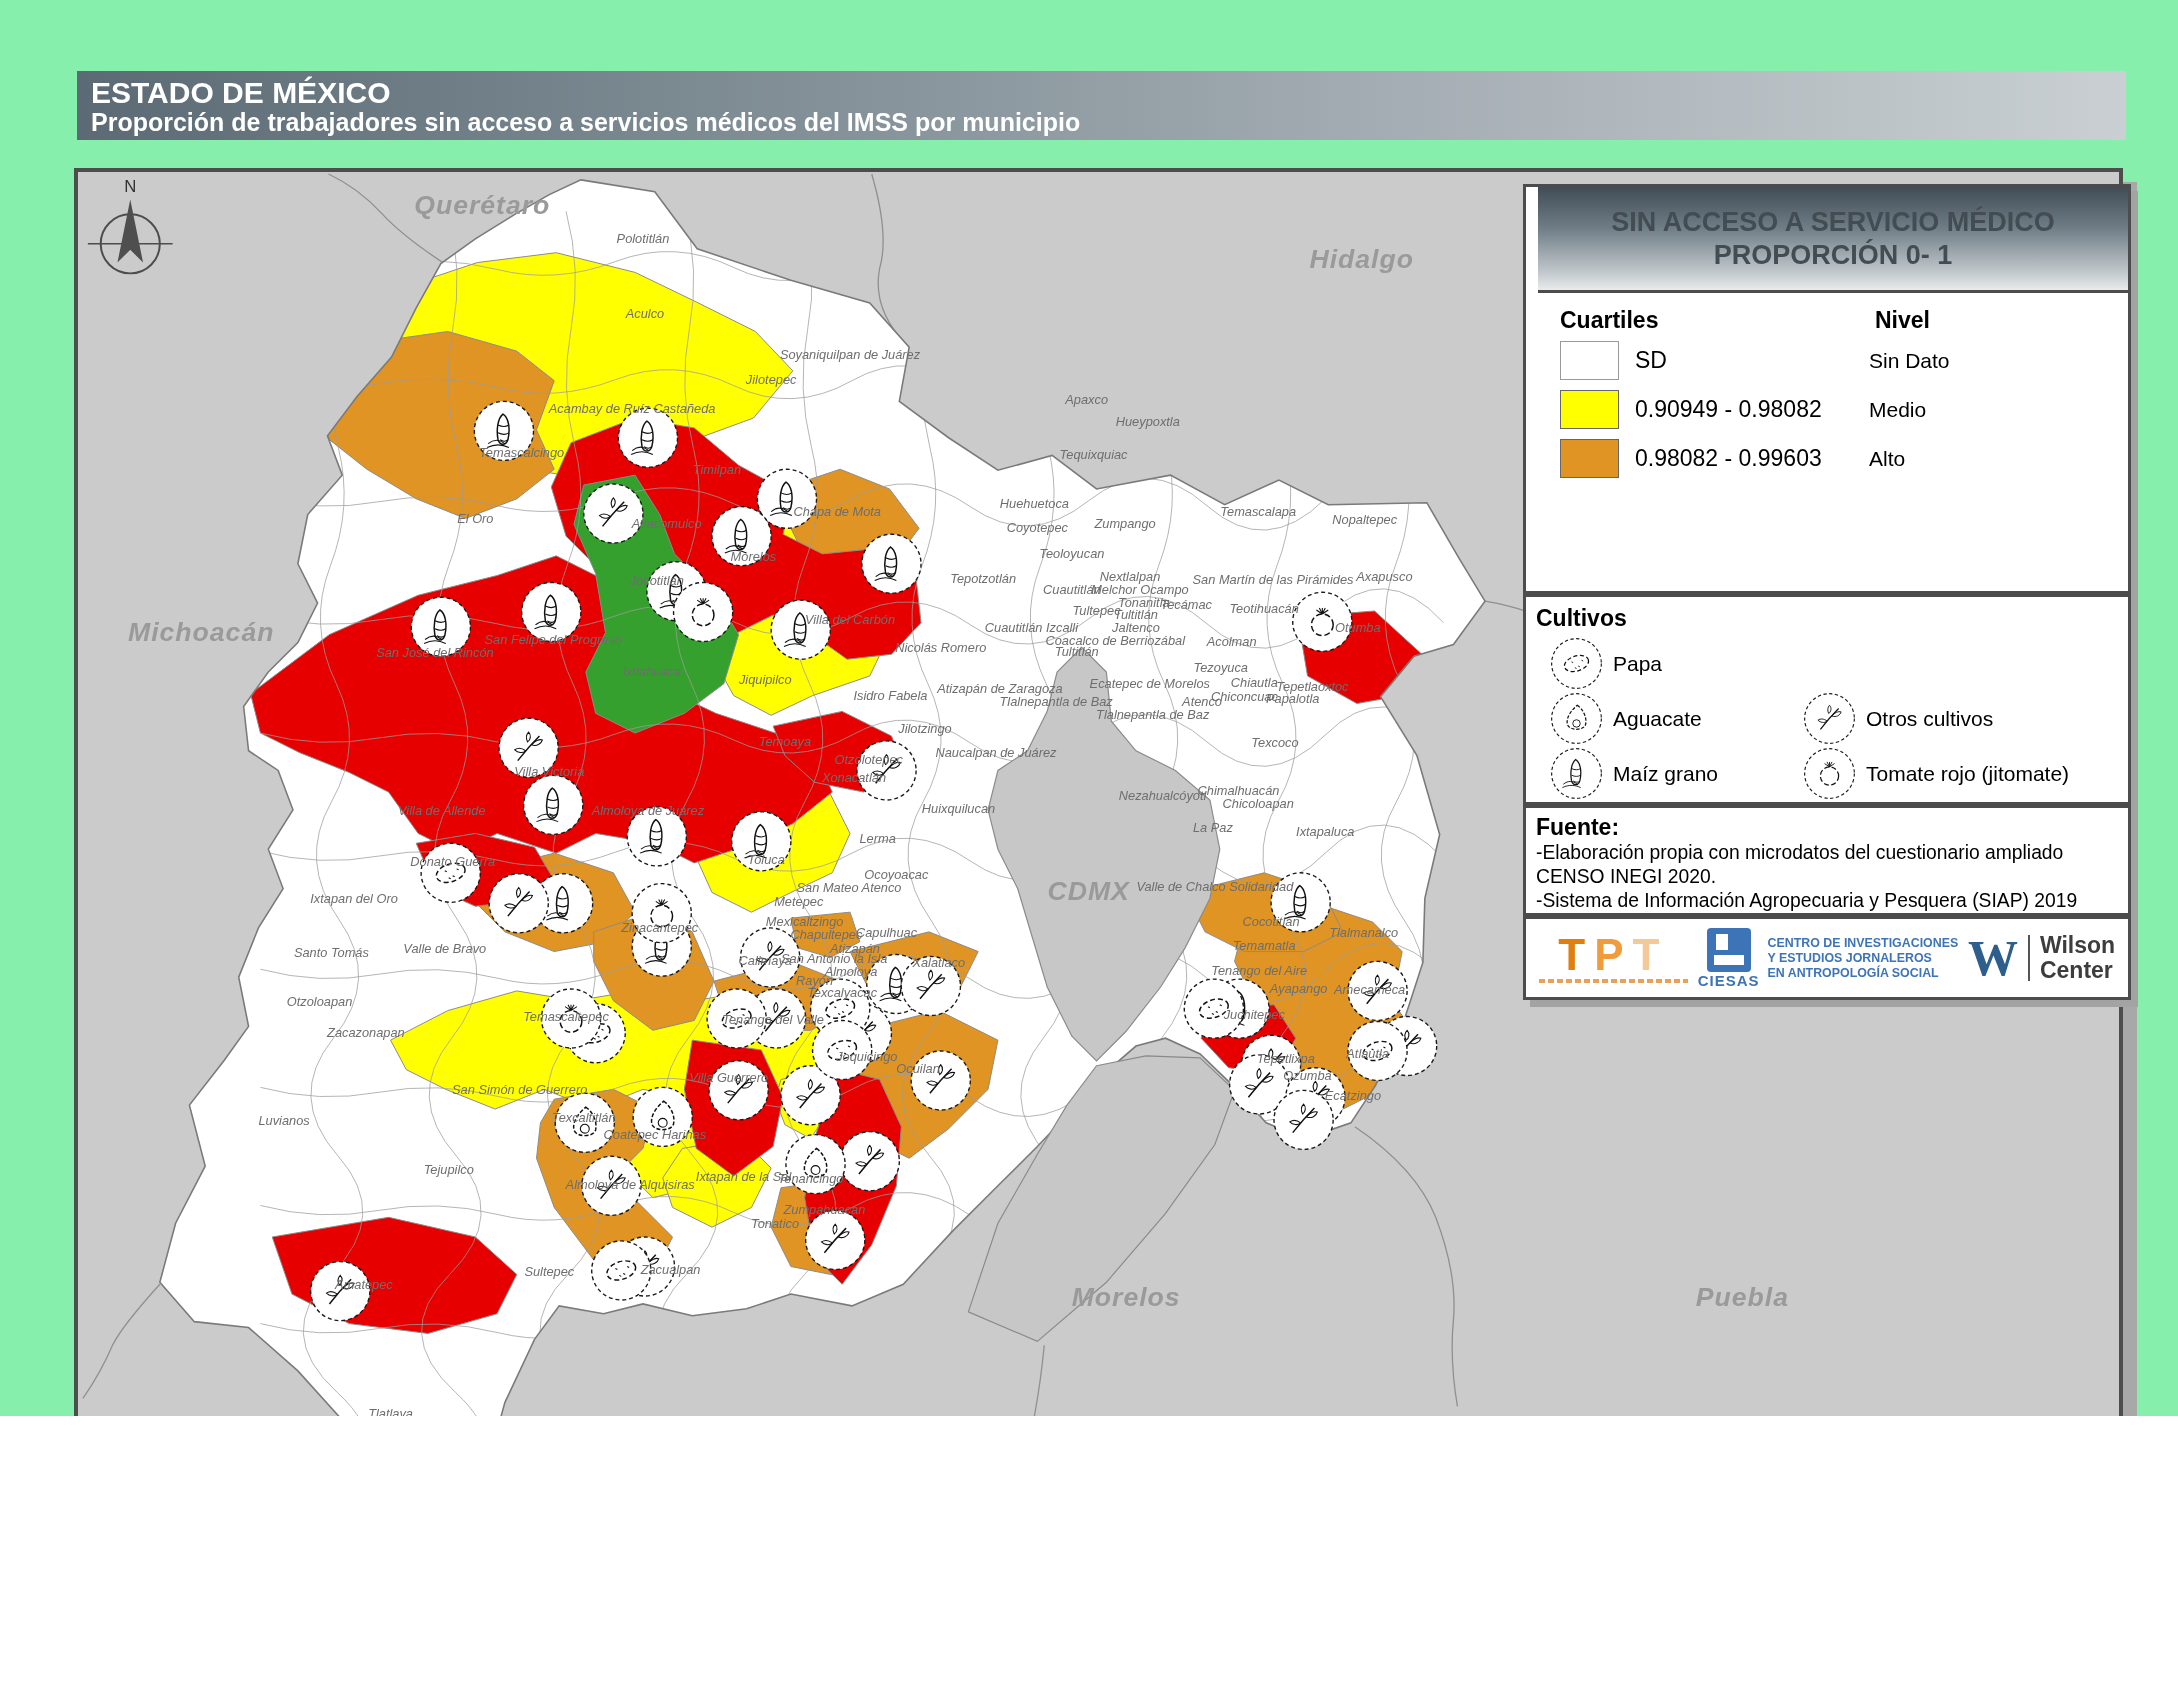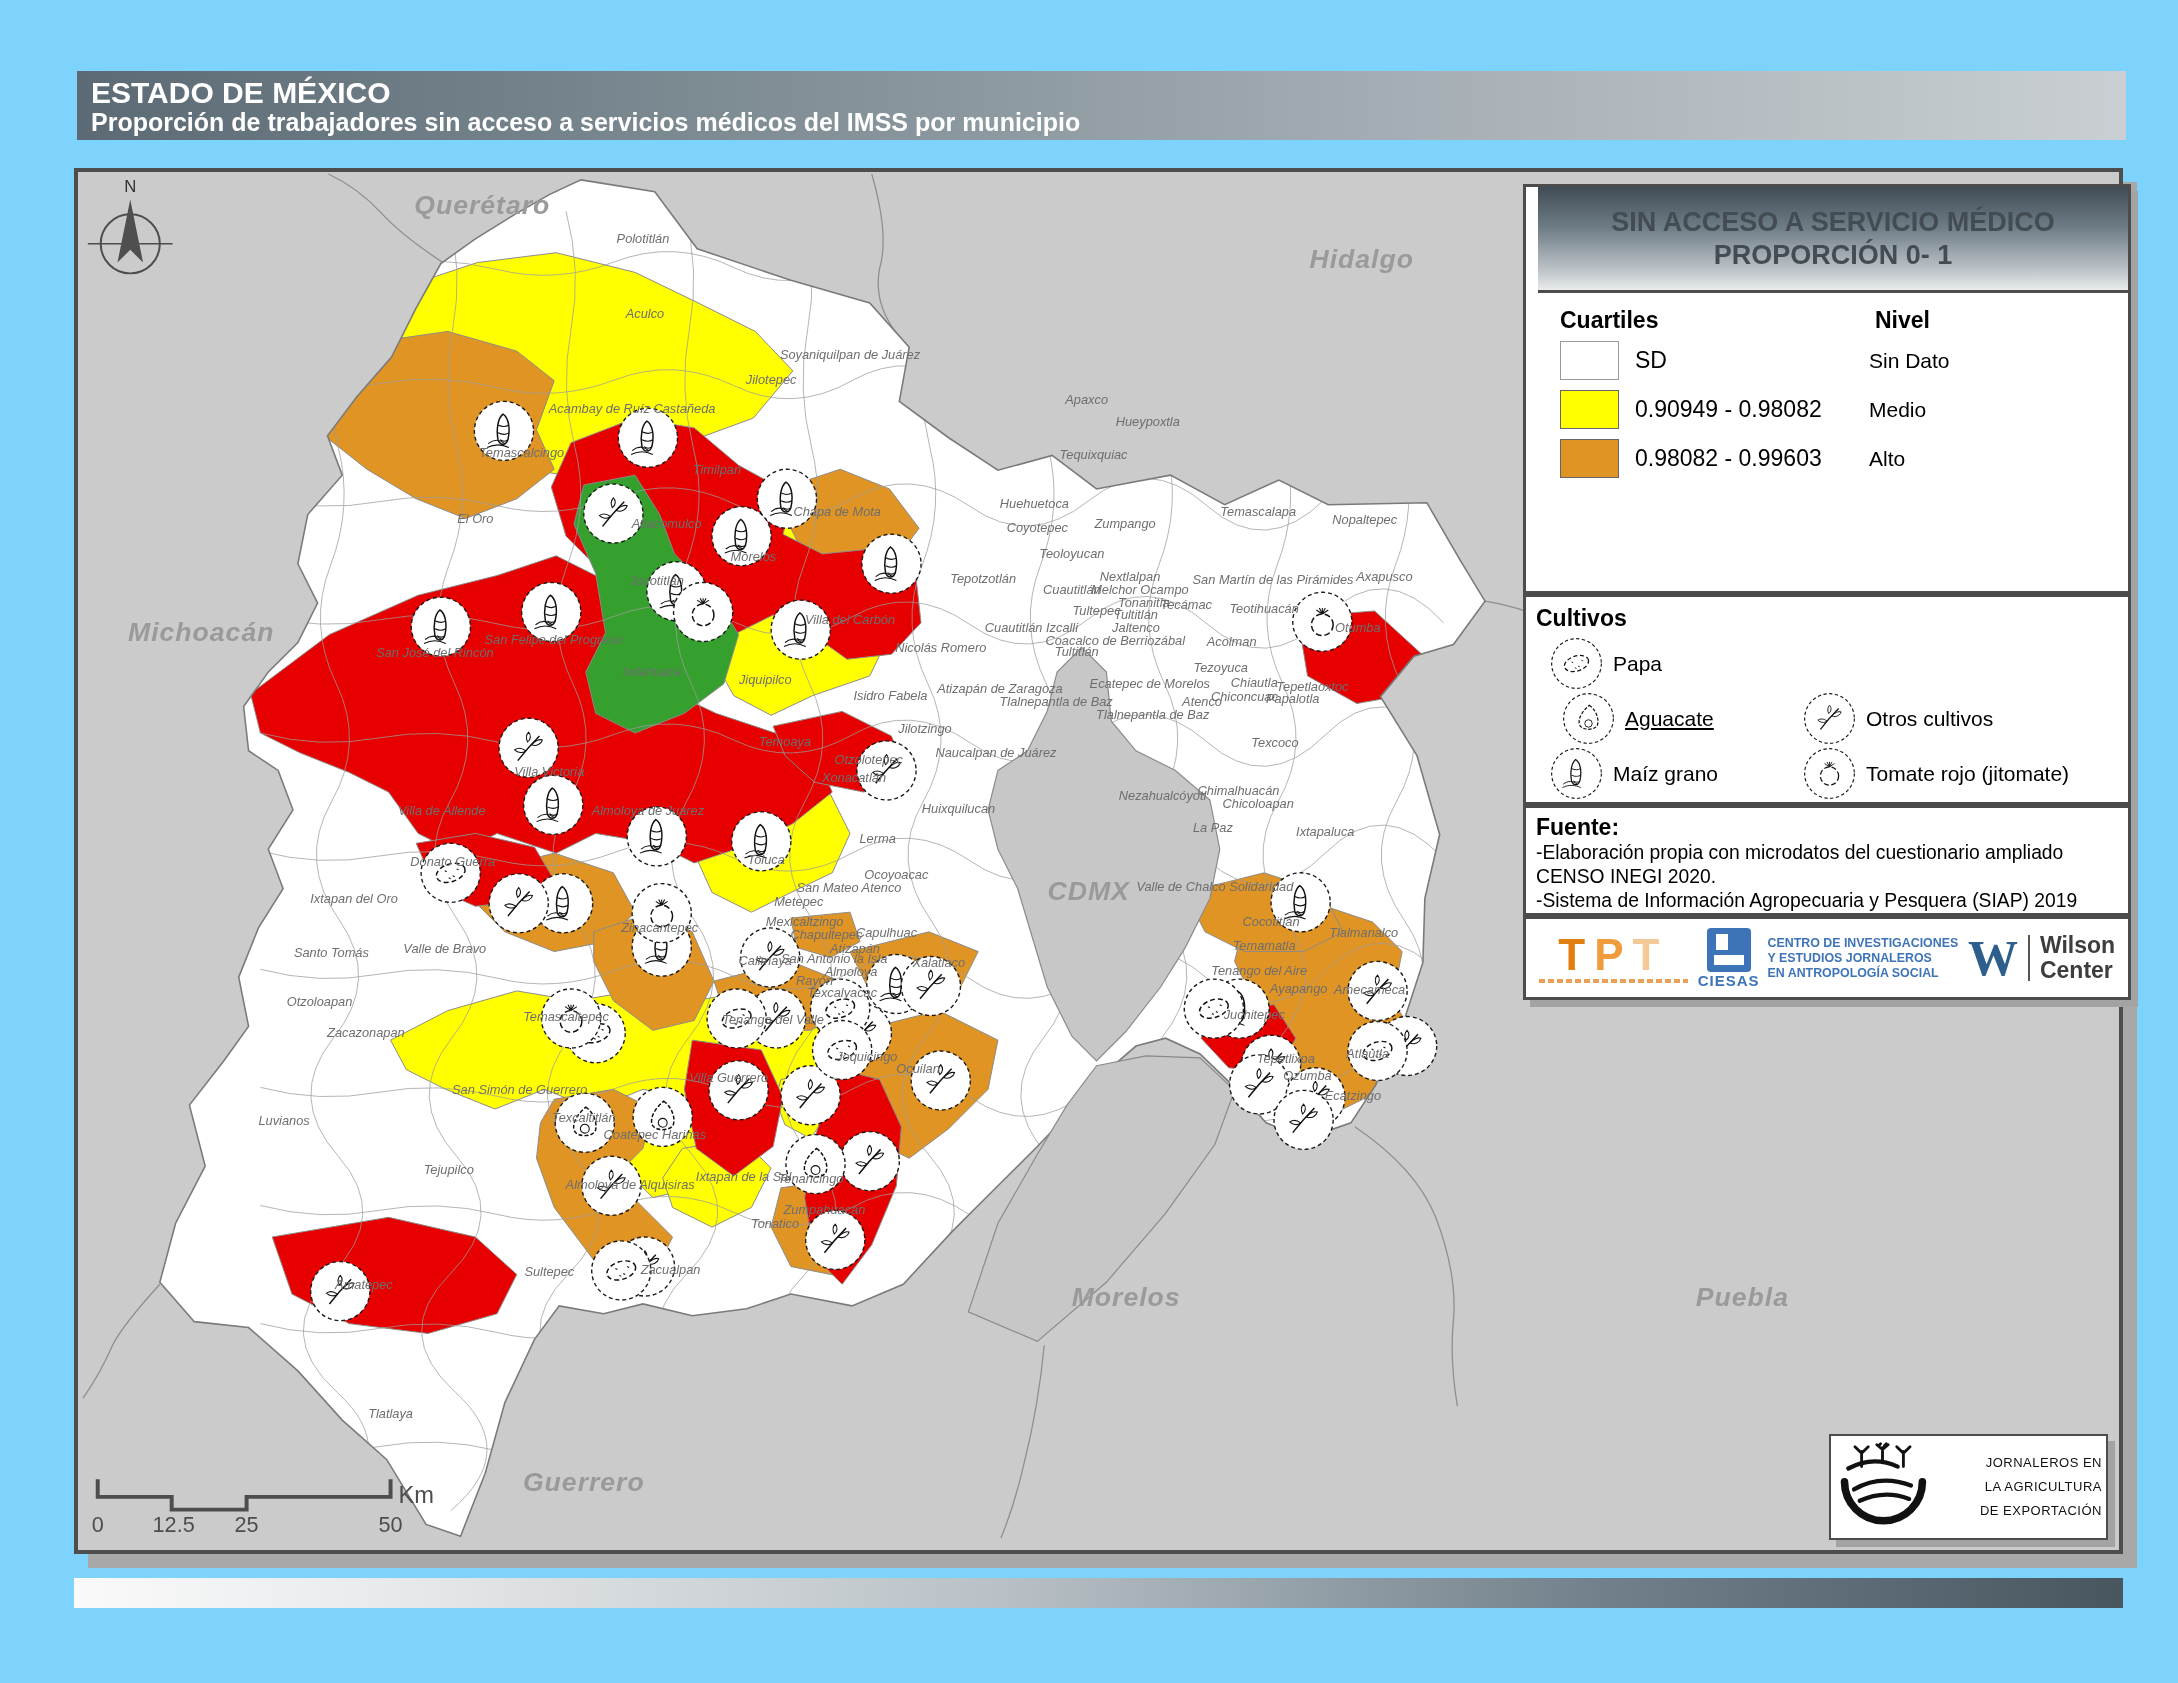--- a/index.html
+++ b/index.html
@@ -1,16 +1,16 @@
 <!DOCTYPE html>
 <html><head>
 <meta charset="utf-8">
 <style>
   html,body{margin:0;padding:0;background:#ffffff;font-family:"Liberation Sans",sans-serif;}
-  #page{position:relative;width:2178px;height:1683px;background:#7dd3fc;overflow:hidden;}
+  #page{position:relative;width:2178px;height:1416px;background:#86efac;overflow:hidden;}
 
   
   #title-bar{position:absolute;left:77px;top:71px;width:2049px;height:69px;
     background:linear-gradient(to right,#5b6a74,#7c8a92 30%,#a5aeb4 65%,#c9cfd2);
     color:#fff;padding:6px 0 0 14px;box-sizing:border-box;}
   #title-bar .t1{font-size:30px;font-weight:bold;line-height:32px;}
   #title-bar .t2{font-size:25px;font-weight:bold;line-height:27px;}
 
   
   #map-area{position:absolute;left:74px;top:168px;width:2049px;height:1386px;
@@ -453,21 +453,21 @@
   </div>
 
   <div id="cultivos-panel" class="panel">
     <div id="cultivos-title">Cultivos</div>
     <div class="citem" style="left:24px;top:40px;">
       <svg viewBox="-32 -32 64 64">
           <use href="#sym-papa"></use>
         </svg>
       <span class="clabel">Papa</span>
     </div>
-    <div class="citem" style="left:36px;top:95px;text-decoration:underline;">
+    <div class="citem" style="left:24px;top:95px;">
       <svg viewBox="-32 -32 64 64">
           <use href="#sym-aguacate"></use>
         </svg>
       <span class="clabel">Aguacate</span>
     </div>
     <div class="citem" style="left:24px;top:150px;">
       <svg viewBox="-32 -32 64 64">
           <use href="#sym-maiz"></use>
         </svg>
       <span class="clabel">Maíz grano</span>

